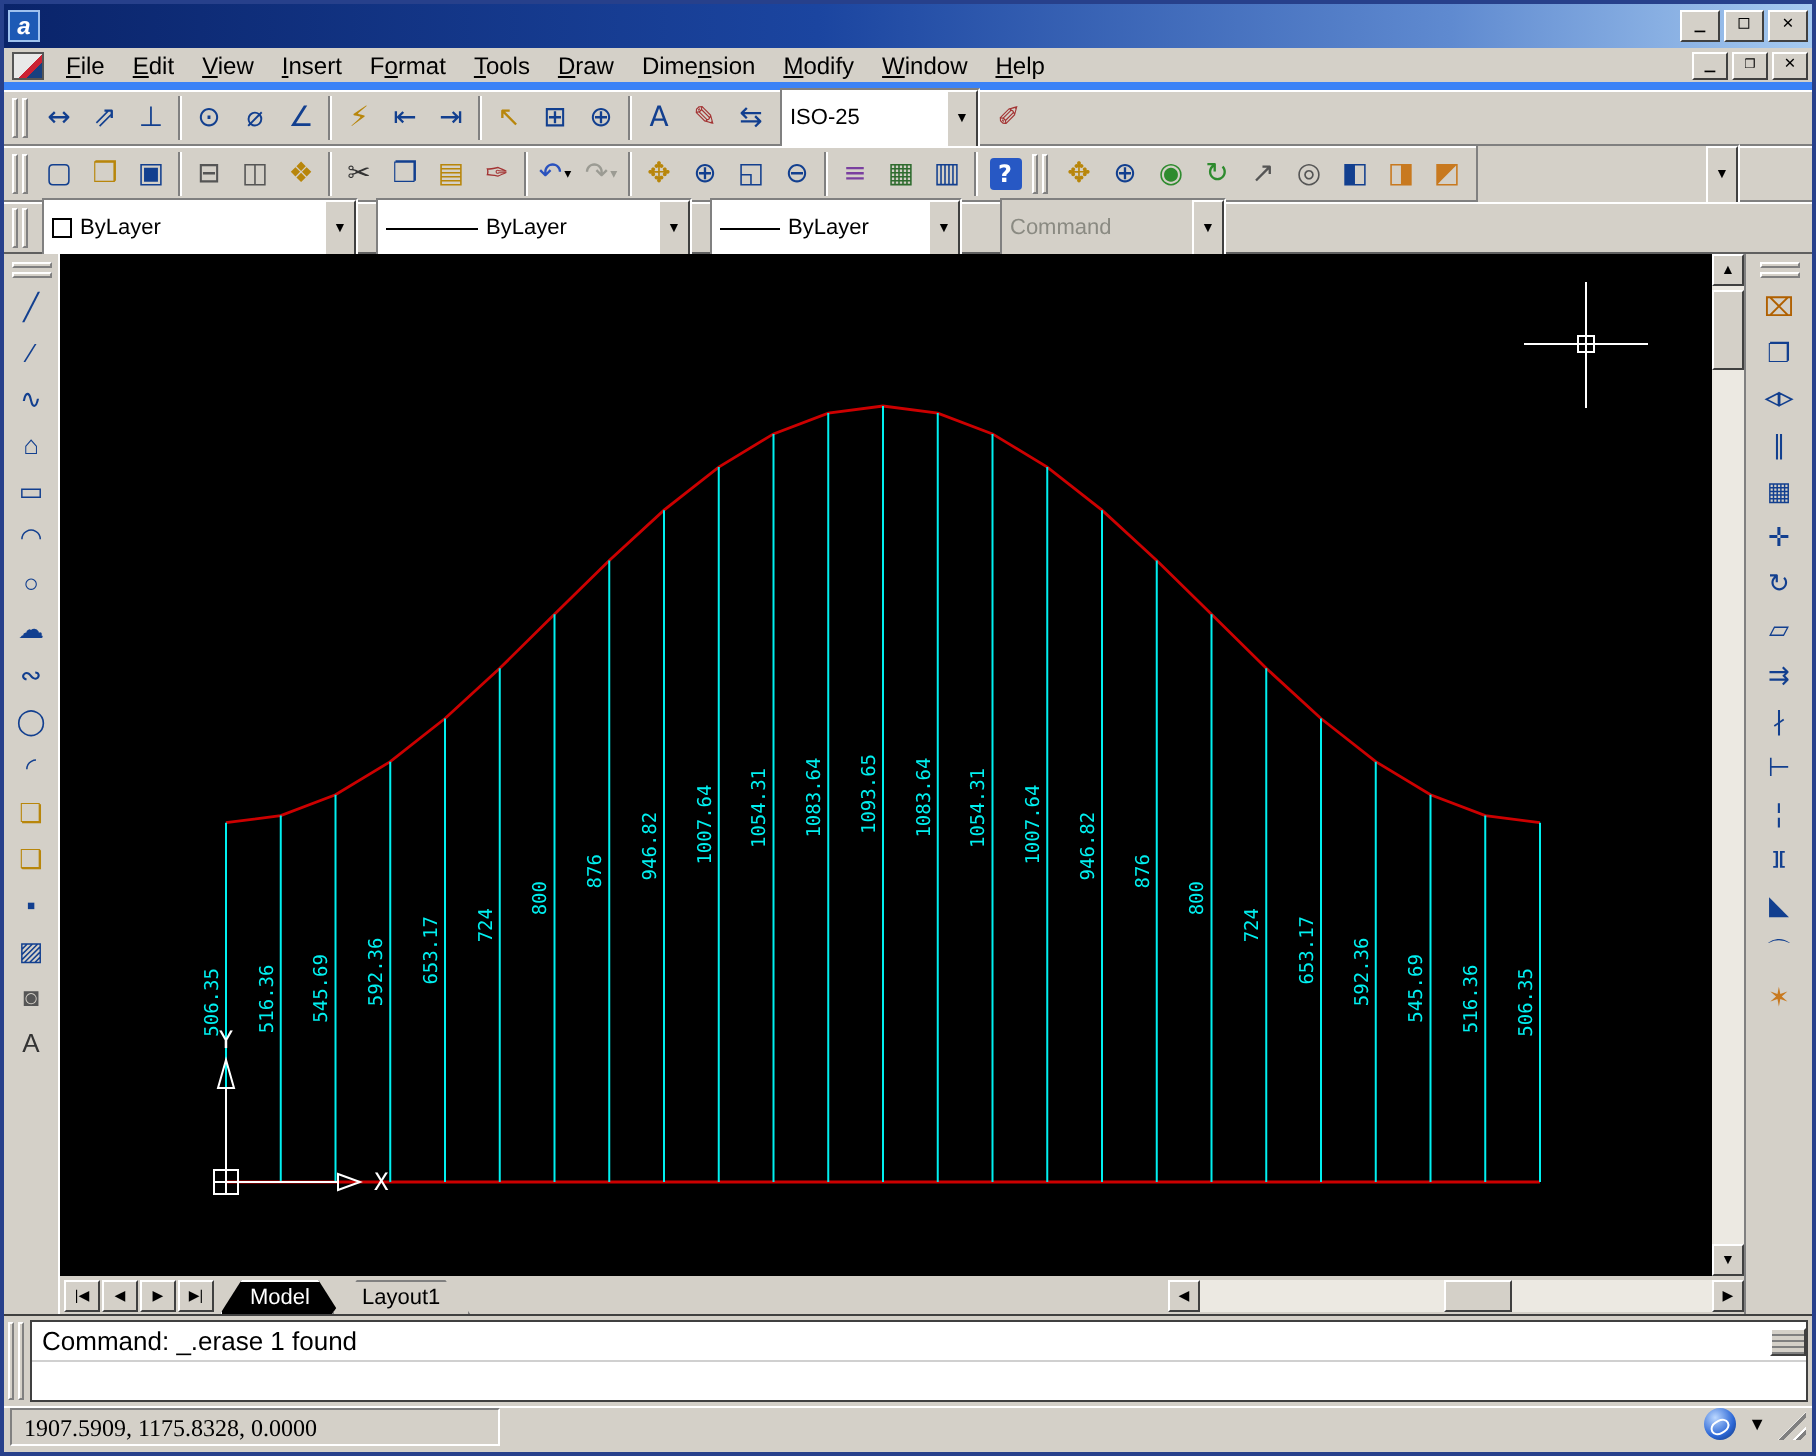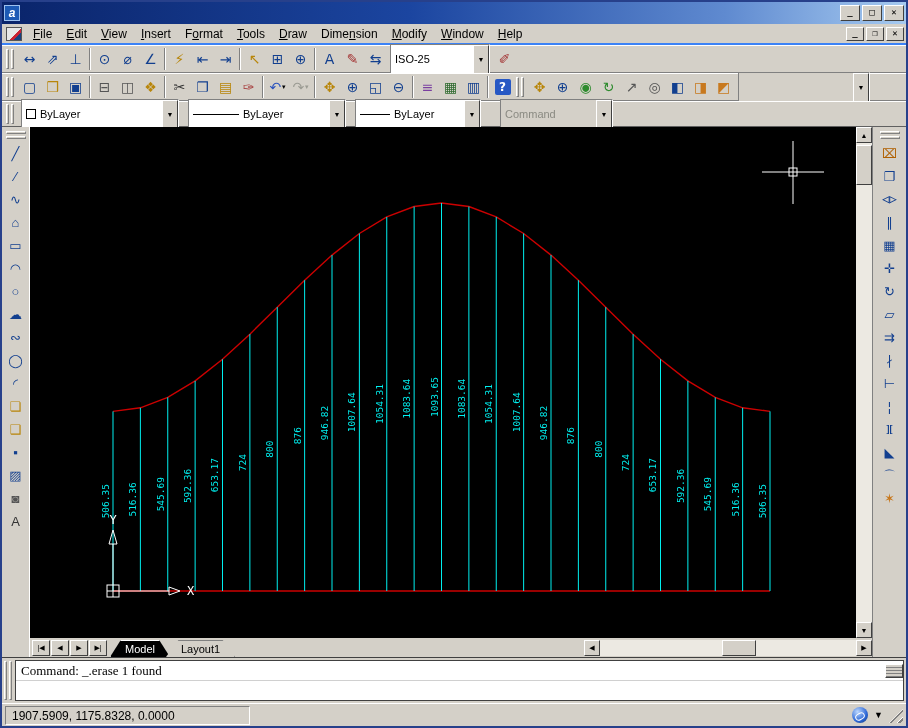--- a/index.html
+++ b/index.html
@@ -18,21 +18,21 @@
     background:linear-gradient(90deg,#0a246a 0%,#1b45a0 45%,#5f8ad0 80%,#a6caf0 100%);}
   .app-icon{width:16px;height:16px;background:#1d5ab5;border:1px solid #9ec1ee;color:#fff;
     font-weight:bold;font-size:12px;line-height:14px;text-align:center;font-style:italic;}
   .title-text{flex:1;color:#fff;font-weight:bold;padding-left:4px;}
   .win-btns{display:flex;gap:2px;}
   .wbtn{width:20px;height:16px;background:#d4d0c8;border:1px solid;border-color:#fff #404040 #404040 #fff;
     font-size:9px;font-weight:bold;line-height:13px;text-align:center;font-family:"DejaVu Sans Mono",monospace;}
   .wbtn.small{width:18px;height:14px;line-height:11px;}
   
   .menubar{height:21px;flex:0 0 21px;display:flex;align-items:center;background:#d4d0c8;
-    border-bottom:2px solid #3b82f6;padding:0 2px;}
+    border-bottom:4px solid #3b82f6;padding:0 2px;}
   .doc-icon{width:16px;height:14px;margin:0 4px 0 2px;border:1px solid #555;
     background:linear-gradient(135deg,#e8e8e8 0 55%,#c23 55% 70%,#18407f 70%);}
   #menu-items{display:flex;flex:1;}
   .menu-item{padding:2px 7px;cursor:default;}
   .menu-item u{text-underline-offset:1px;}
   
   .toolbar-row{display:flex;align-items:center;background:#d4d0c8;border-top:1px solid #fff;
     border-bottom:1px solid #808080;padding:1px 2px;}
   #tb-row1{height:28px;flex:0 0 28px;}
   #tb-row2{height:28px;flex:0 0 28px;}
@@ -84,31 +84,31 @@
     clip-path:polygon(18% 0,82% 0,100% 100%,0 100%);border:1px solid #808080;border-bottom:none;background:#d4d0c8;}
   .tab.active{background:#000;color:#fff;border-color:#fff;}
   .hscroll{margin-left:auto;width:288px;height:16px;background:#ece9e2;position:relative;display:flex;justify-content:space-between;align-self:center;}
   .hthumb{position:absolute;left:138px;top:0;width:34px;height:16px;background:#d4d0c8;
     border:1px solid;border-color:#fff #404040 #404040 #fff;}
   
   .cmdwindow{flex:0 0 46px;background:#d4d0c8;border-top:1px solid #404040;display:flex;padding:2px;gap:3px;}
   .cmd-grip{display:flex;gap:2px;padding:1px 0;}
   .cmd-grip i{width:3px;border:1px solid;border-color:#fff #808080 #808080 #fff;background:#d4d0c8;}
   .cmd-text{flex:1;background:#fff;border:1px solid #404040;display:flex;flex-direction:column;
-    font-family:Liberation Serif, serif;font-size:13px;}
+    font-family:Liberation Sans, sans-serif;font-size:13px;}
   .cmd-line{height:20px;line-height:20px;padding-left:5px;display:flex;align-items:center;white-space:pre;}
   .cmd-line.first{border-bottom:1px solid #d0d0d0;}
   .cmd-split{margin-left:auto;width:18px;height:14px;background:#d4d0c8;border:1px solid;border-color:#fff #404040 #404040 #fff;
     background-image:repeating-linear-gradient(#d4d0c8 0 2px,#808080 2px 3px);}
   .cmd-hscroll{margin-left:auto;display:flex;height:15px;}
   .cmd-hscroll .sbtn{height:15px;width:16px;}
   .cmd-hscroll .track{width:26px;background:#ece9e2;}
   
-  .statusbar{flex:0 0 23px;display:flex;align-items:center;background:#d4d0c8;border-top:1px solid #fff;
-    padding:0 3px;gap:4px;}
+  .statusbar{flex:0 0 23px;display:flex;align-items:flex-start;background:#d4d0c8;border-top:1px solid #fff;
+    padding:0 3px;gap:4px;font-family:Liberation Serif, serif;}
   .coords{width:245px;height:19px;border:1px solid;border-color:#808080 #fff #fff #808080;
     padding:2px 6px;font-size:12px;white-space:nowrap;overflow:hidden;}
   .toggle{height:19px;padding:2px 7px;font-size:12px;background:#d4d0c8;
     border:1px solid;border-color:#fff #404040 #404040 #fff;cursor:default;}
   .toggle.pressed{border-color:#404040 #fff #fff #404040;}
   .sb-right{margin-left:auto;display:flex;align-items:center;gap:6px;}
   .sat-icon{width:16px;height:16px;border-radius:50%;background:radial-gradient(circle at 35% 30%,#bcd8ff,#2c67d6 60%,#10316e);position:relative;}
   .sat-icon::after{content:"";position:absolute;left:3px;top:6px;width:8px;height:5px;border:1px solid #fff;
     border-radius:50% / 60%;transform:rotate(-30deg);}
   .sb-dd{font-size:9px;color:#000;}

